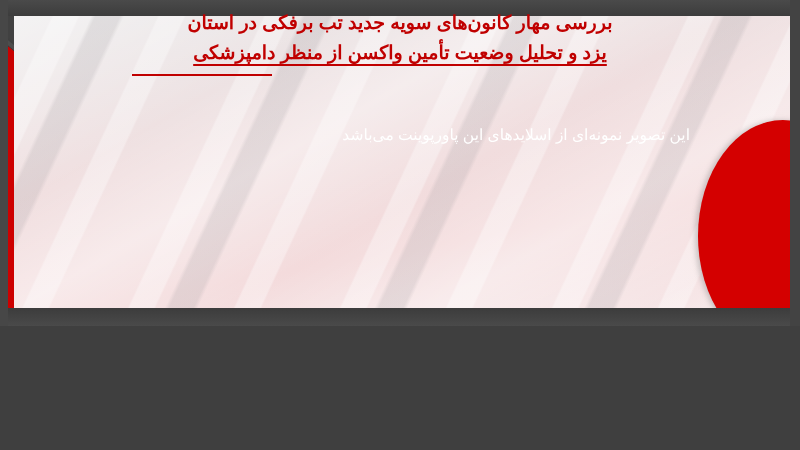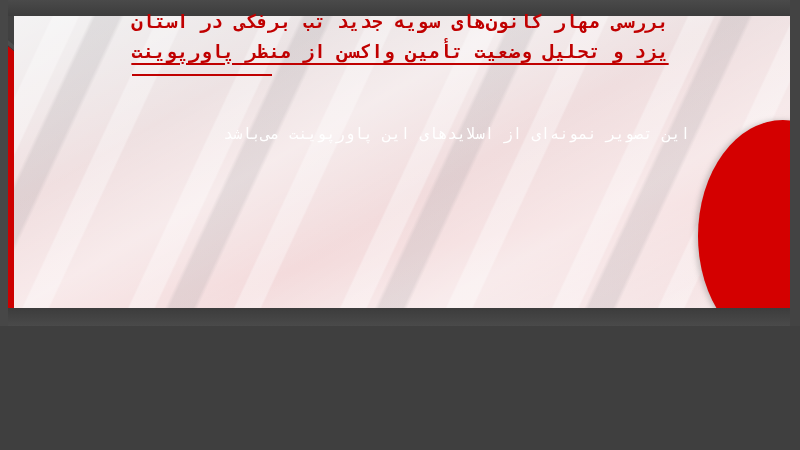--- a/index.html
+++ b/index.html
@@ -6,21 +6,21 @@
     margin: 0;
     padding: 0;
     background: #3f3f3f;
   }
   .slide {
     position: relative;
     width: 800px;
     height: 326px;
     overflow: hidden;
     background: #414141;
-    font-family: Liberation Mono, monospace;
+    font-family: Liberation Sans, sans-serif;
   }
 
   
   .frame-top {
     position: absolute;
     left: 0; top: 0;
     width: 800px; height: 16px;
     background: linear-gradient(180deg, #4a4a4a 0%, #3c3c3c 100%);
   }
   .frame-bottom {
@@ -186,21 +186,21 @@
     <div class="red-ellipse"></div>
   </div>
 
   <div class="frame-top"></div>
   <div class="frame-bottom"></div>
   <div class="frame-left"></div>
   <div class="frame-right"></div>
 
   <div class="title-block">
     <div class="title-line">بررسی مهار کانون‌های سویه جدید تب برفکی در استان</div>
-    <div class="title-line underlined">یزد و تحلیل وضعیت تأمین واکسن از منظر پاورپوینت</div>
+    <div class="title-line underlined">یزد و تحلیل وضعیت تأمین واکسن از منظر دامپزشکی</div>
   </div>
   <div class="title-rule"></div>
 
   <div class="body-block">
     <div class="body-line">این تصویر نمونه‌ای از اسلایدهای این پاورپوینت می‌باشد</div>
   </div>
 
 </div>
 
 </body></html>

